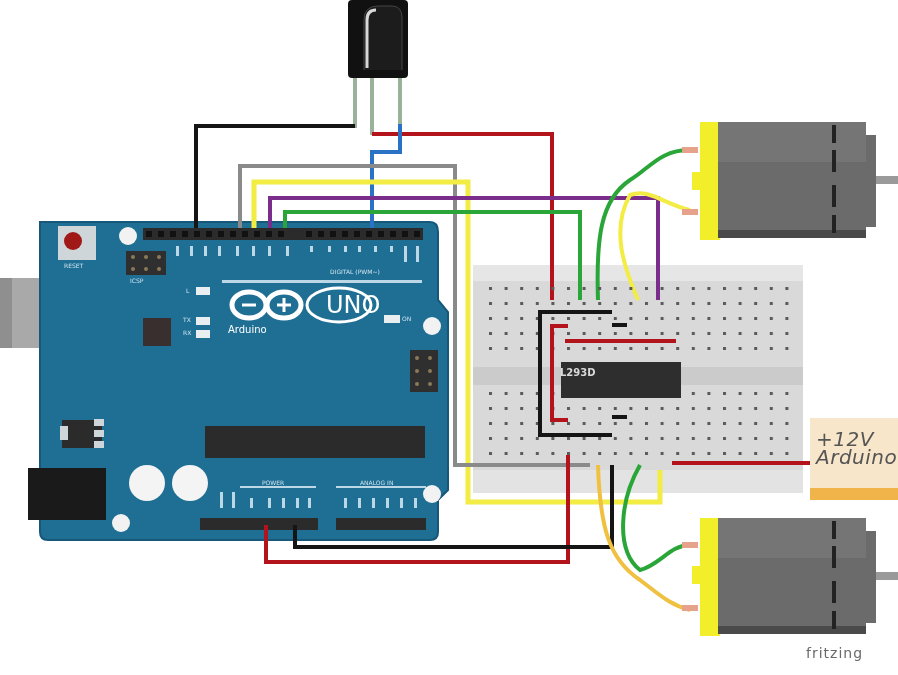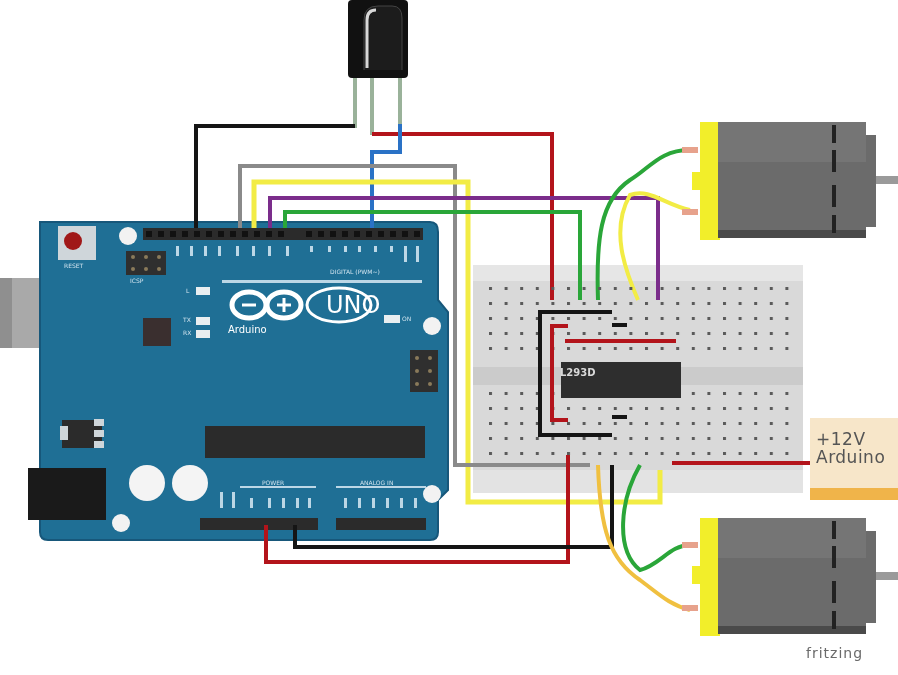--- a/index.html
+++ b/index.html
@@ -1,19 +1,19 @@
 <!DOCTYPE html>
 <html><head>
 <meta charset="utf-8">
 <style>
   html,body{margin:0;padding:0;background:#ffffff;}
   body{width:898px;height:675px;overflow:hidden;position:relative;font-family:"DejaVu Sans",sans-serif;}
   #stage{position:absolute;left:0;top:0;width:898px;height:675px;}
   .lbl{font-family:"DejaVu Sans",sans-serif;}
-  #battery-label{position:absolute;left:816px;top:430px;width:82px;height:40px;color:#555;font-size:17px;line-height:18px;letter-spacing:0.5px;}
+  #battery-label{position:absolute;left:816px;top:430px;width:82px;height:40px;color:#555;font-size:20px;line-height:18px;letter-spacing:0.5px;font-style:italic;}
   #fritzing-mark{position:absolute;left:806px;top:645px;color:#6a6a6a;font-size:14px;font-family:"DejaVu Sans",sans-serif;letter-spacing:1px;}
   #chip-label{position:absolute;left:560px;top:367px;color:#d8d8d8;font-size:10px;font-weight:bold;}
   #uno-logo-text{position:absolute;left:326px;top:291px;color:#fff;font-size:24px;font-family:"DejaVu Sans",sans-serif;}
   #arduino-text{position:absolute;left:228px;top:324px;color:#fff;font-size:10px;}
   .tiny{position:absolute;color:#cfe3ee;font-size:6px;}
 </style>
 </head>
 <body>
 
 <div id="stage">

